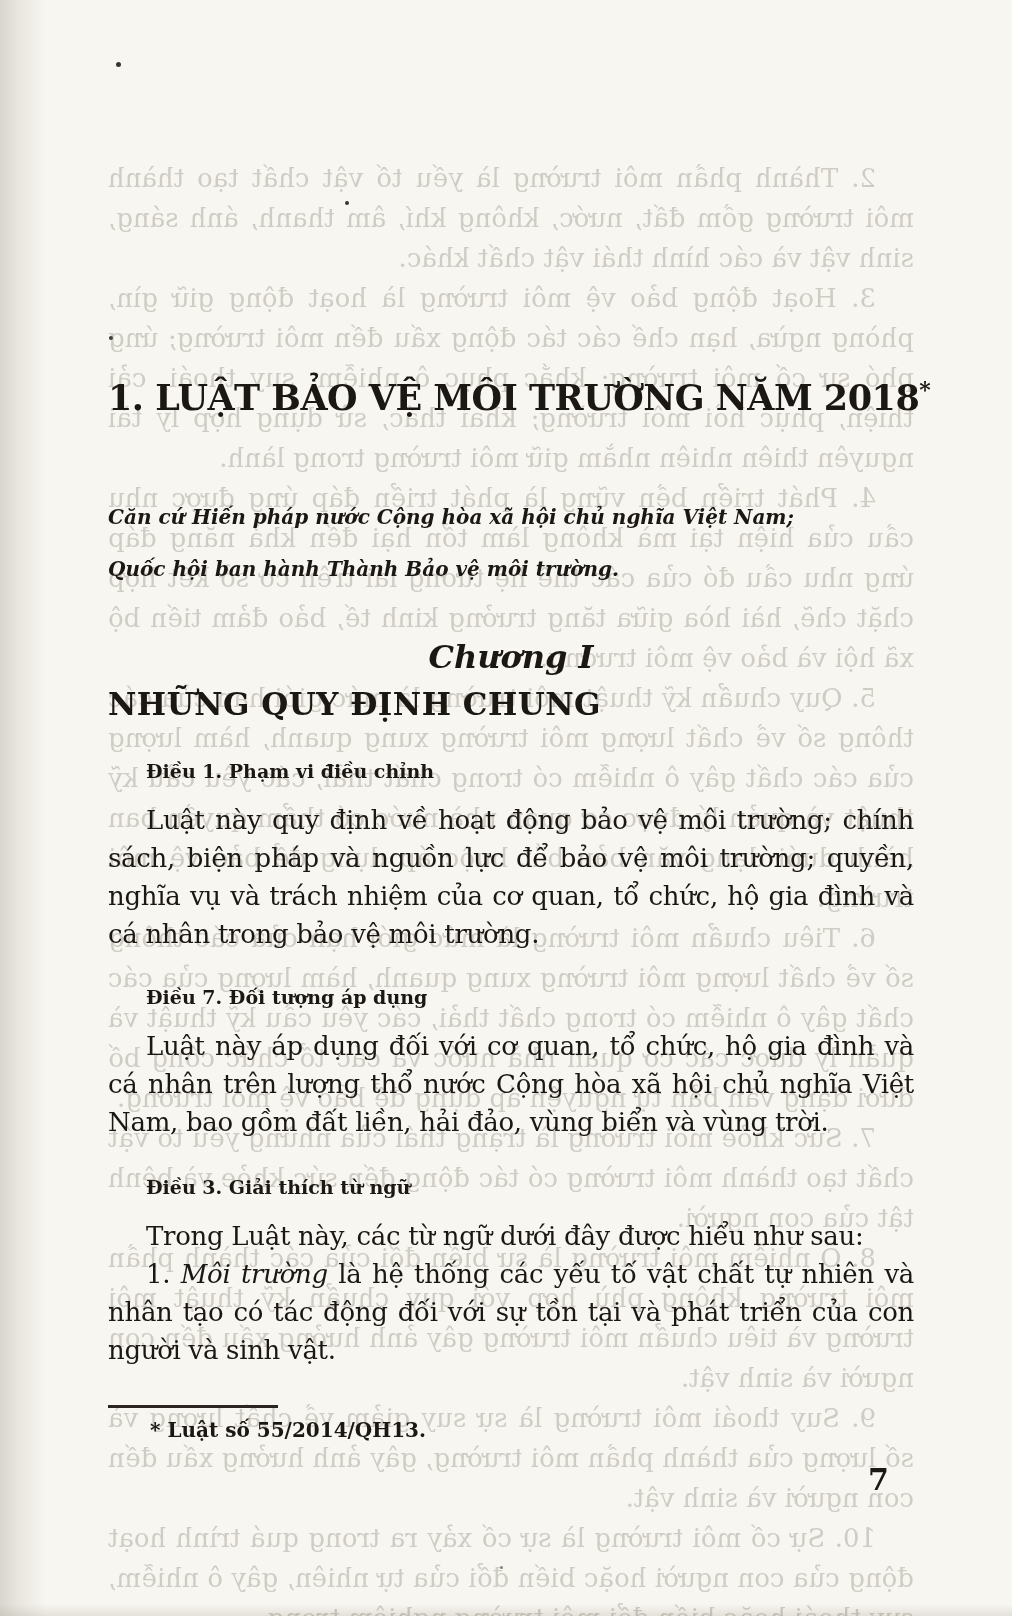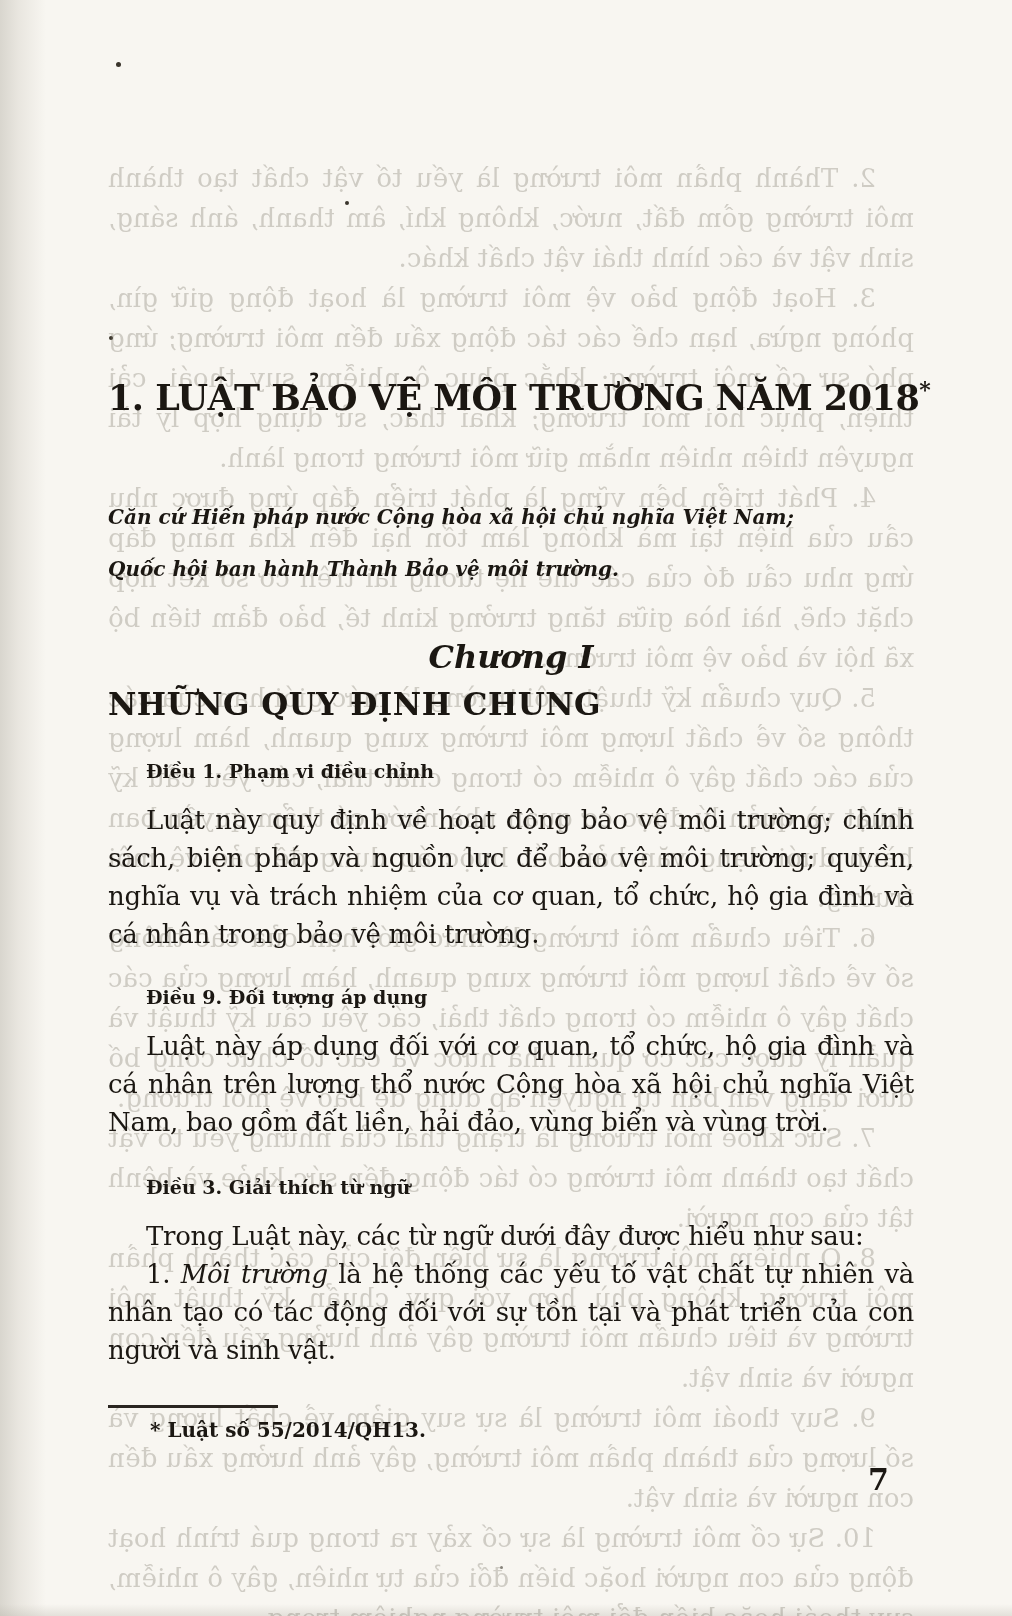--- a/index.html
+++ b/index.html
@@ -106,21 +106,21 @@
       <div>Căn cứ Hiến pháp nước Cộng hòa xã hội chủ nghĩa Việt Nam;</div>
       <div>Quốc hội ban hành Thành Bảo vệ môi trường.</div>
     </div>
 
     <div class="chapter-label">Chương I</div>
     <div class="chapter-title">NHỮNG QUY ĐỊNH CHUNG</div>
 
     <div class="article-heading">Điều 1. Phạm vi điều chỉnh</div>
     <p class="body">Luật này quy định về hoạt động bảo vệ môi trường; chính sách, biện pháp và nguồn lực để bảo vệ môi trường; quyền, nghĩa vụ và trách nhiệm của cơ quan, tổ chức, hộ gia đình và cá nhân trong bảo vệ môi trường.</p>
 
-    <div class="article-heading a2">Điều 9. Đối tượng áp dụng</div>
+    <div class="article-heading a2">Điều 7. Đối tượng áp dụng</div>
     <p class="body">Luật này áp dụng đối với cơ quan, tổ chức, hộ gia đình và cá nhân trên lượng thổ nước Cộng hòa xã hội chủ nghĩa Việt Nam, bao gồm đất liền, hải đảo, vùng biển và vùng trời.</p>
 
     <div class="article-heading">Điều 3. Giải thích từ ngữ</div>
     <p class="body">Trong Luật này, các từ ngữ dưới đây được hiểu như sau:</p>
     <p class="body"><span>1. </span><span class="term">Môi trường</span><span> là hệ thống các yếu tố vật chất tự nhiên và nhân tạo có tác động đối với sự tồn tại và phát triển của con người và sinh vật.</span></p>
 
     <div class="footnote-rule"></div>
     <div class="footnote">* Luật số 55/2014/QH13.</div>
   </div>
 

